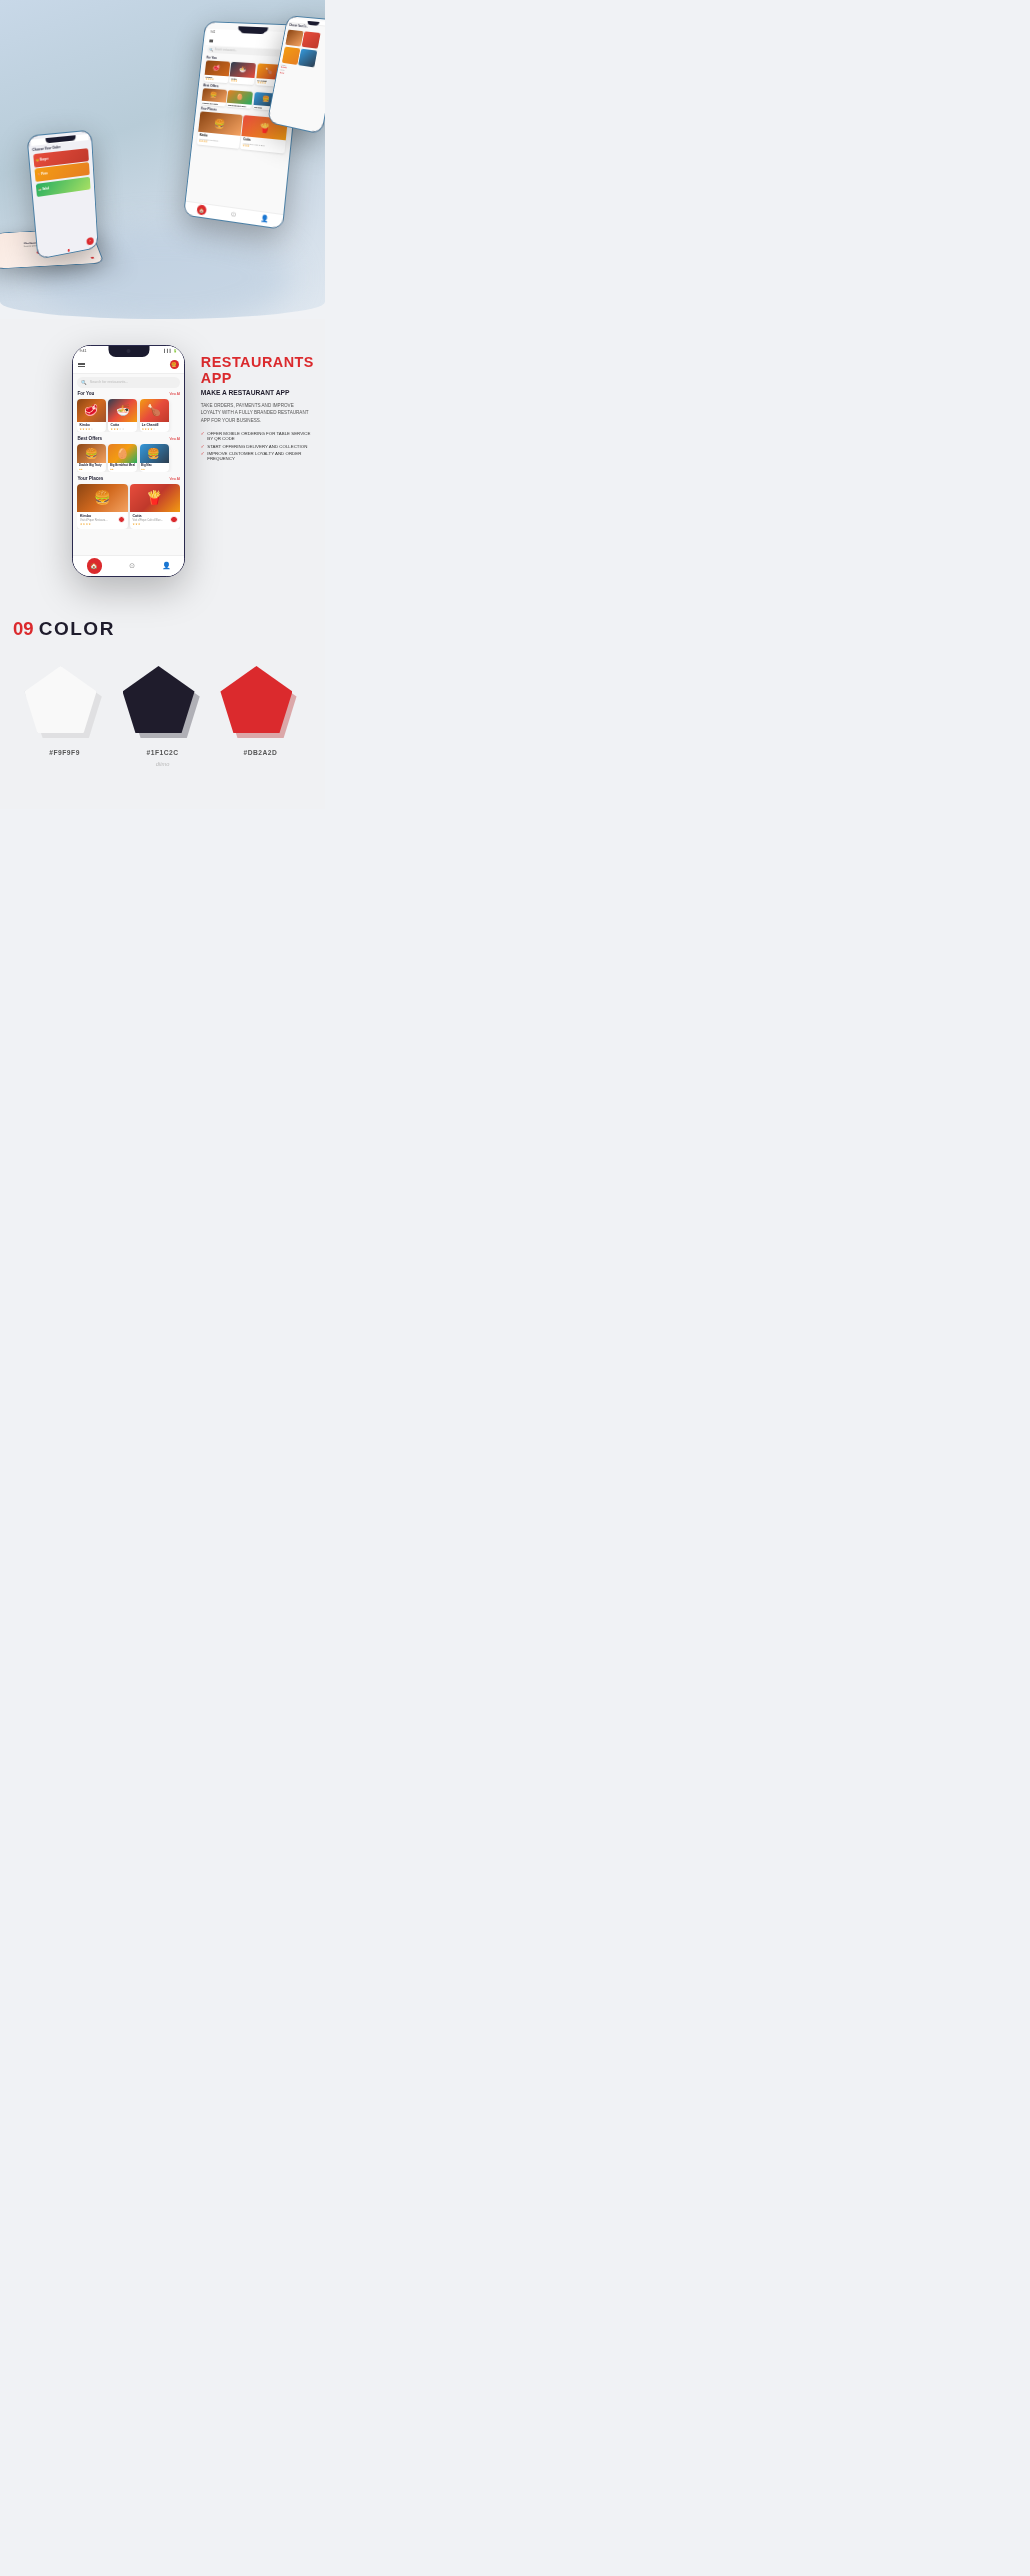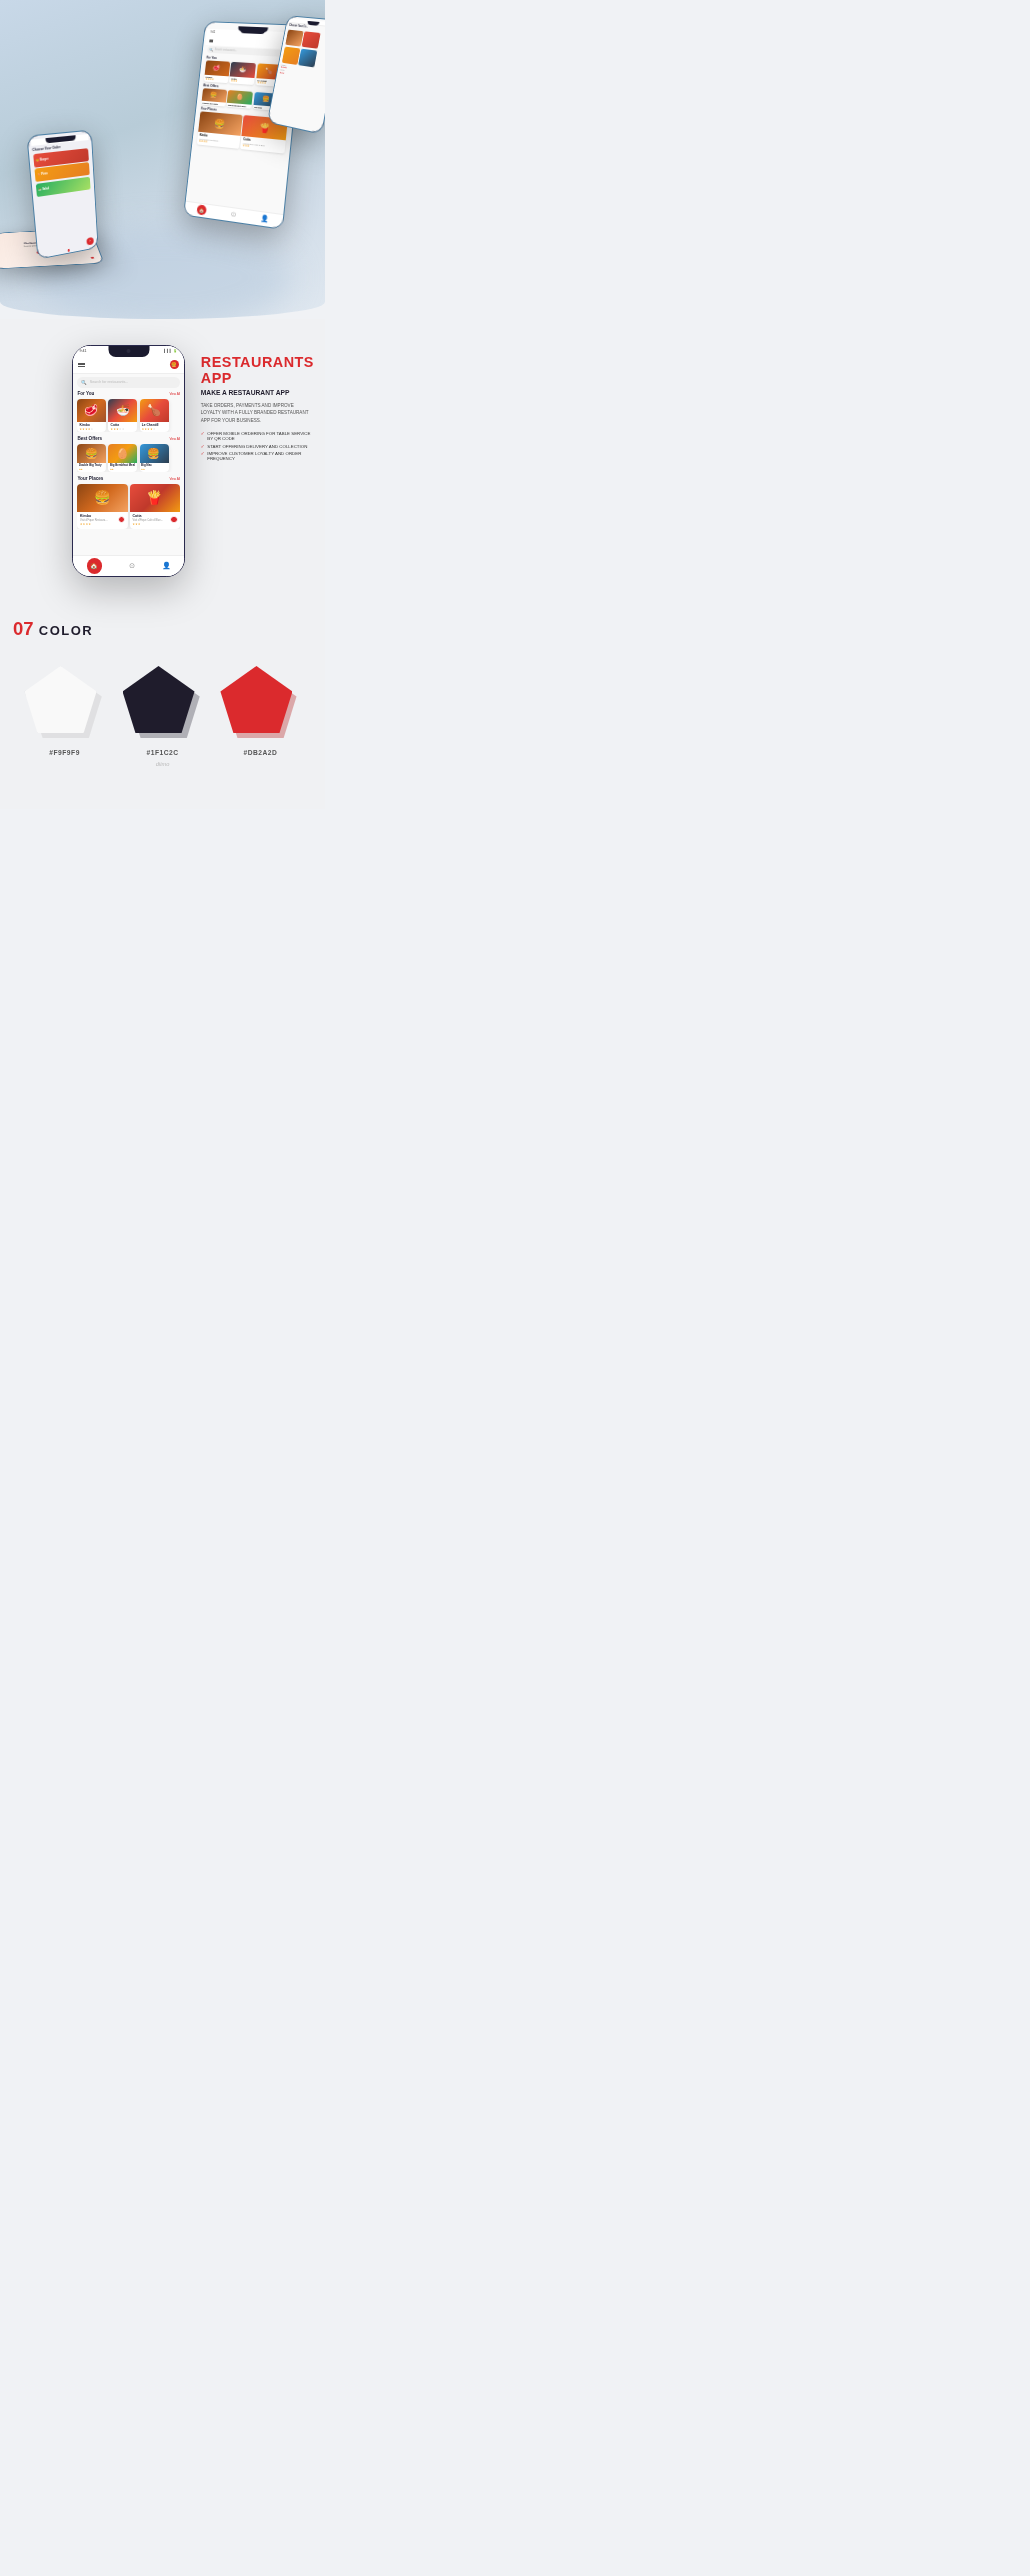--- a/index.html
+++ b/index.html
@@ -483,21 +483,21 @@
       margin-bottom: 26px;
     }
 
     .color-number {
       font-size: 18.5px;
       font-weight: 900;
       color: #DB2A2D;
     }
 
     .color-heading {
-      font-size: 13px;
+      font-size: 19px;
       font-weight: 900;
       color: #1F1C2C;
       letter-spacing: 1.5px;
     }
 
     .colors-display {
       display: flex;
       justify-content: space-around;
       align-items: flex-end;
       padding: 0 5.2px;
@@ -945,21 +945,21 @@
         <span class="feature-check">✓</span>
         <span>IMPROVE CUSTOMER LOYALTY AND ORDER FREQUENCY</span>
       </li>
     </ul>
   </div>
 
 </div>
 
 <div class="color-section">
   <div class="color-section-header">
-    <span class="color-number">07</span>
+    <span class="color-number">09</span>
     <span class="color-heading">COLOR</span>
   </div>
 
   <div class="colors-display">
 
     <div class="color-item">
       <div class="pentagon-wrapper">
         <div class="pentagon-shadow white-shadow"></div>
         <div class="pentagon-shape white-color pentagon-main"></div>
       </div>

